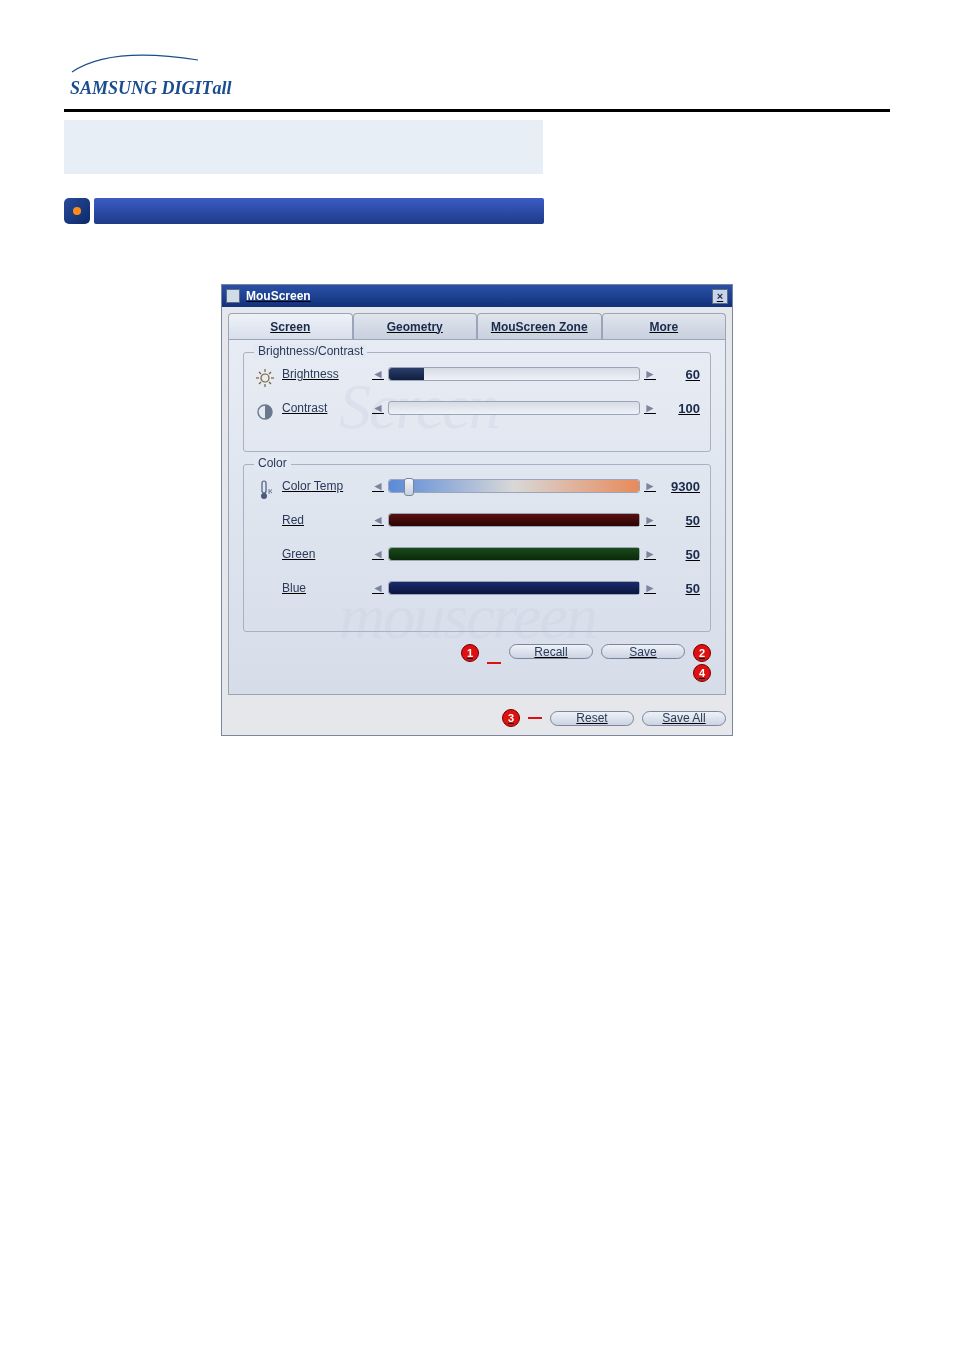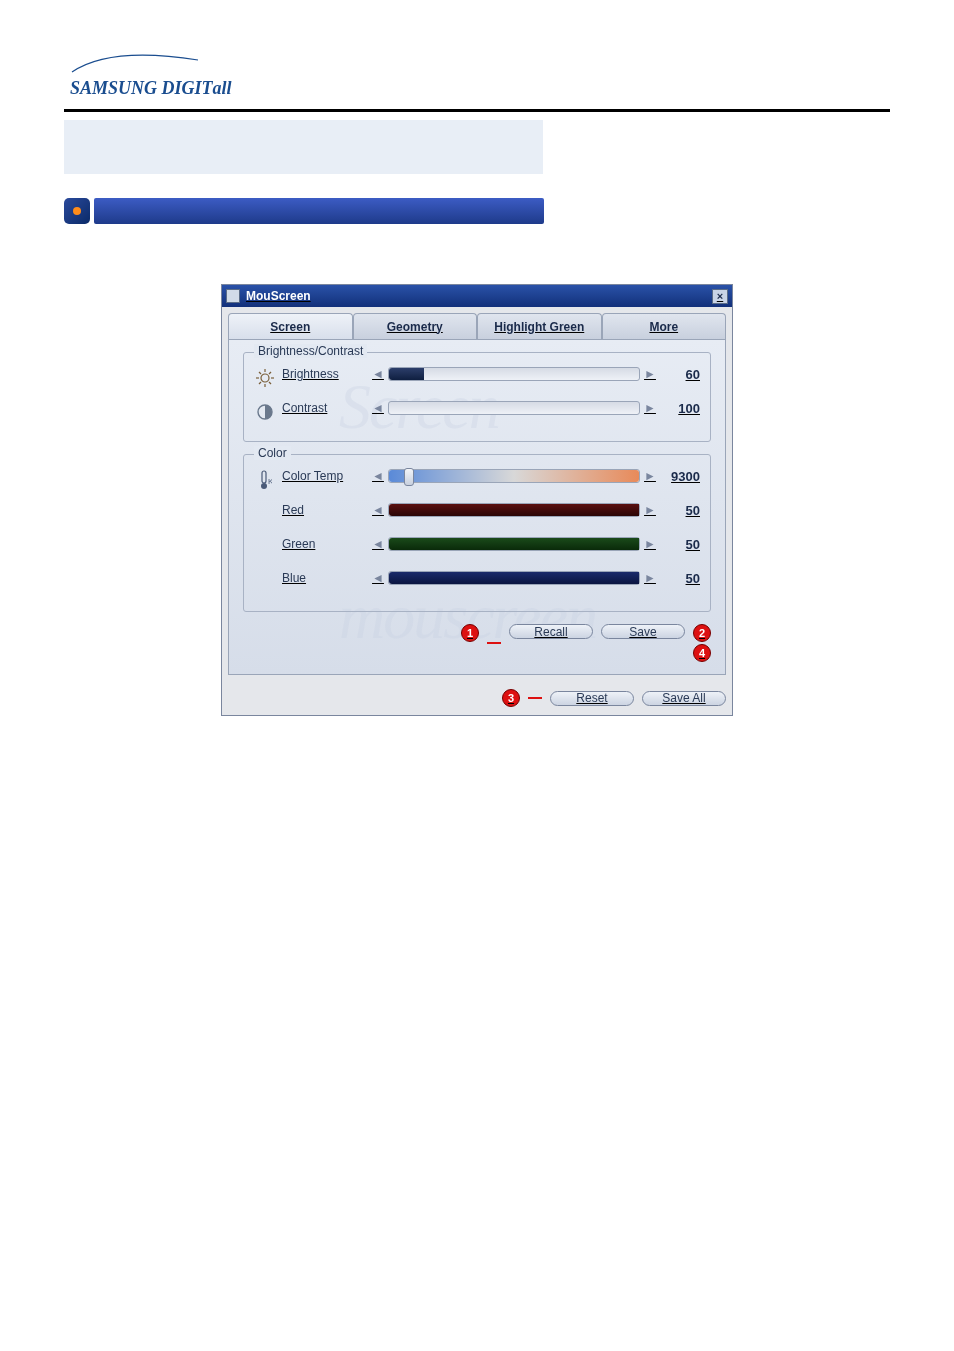--- a/index.html
+++ b/index.html
@@ -169,21 +169,21 @@
     font-size: 64px;
     color: rgba(200,210,225,0.35);
     font-style: italic;
     font-family: serif;
     pointer-events: none;
     letter-spacing: -2px;
   }
   .group {
     border: 1px solid #a8b2c4;
     border-radius: 3px;
-    padding: 14px 10px 6px 10px;
+    padding: 14px 10px 16px 10px;
     margin-bottom: 12px;
     position: relative;
   }
   .group-title {
     position: absolute;
     top: -9px;
     left: 10px;
     background: #e3e9f2;
     padding: 0 4px;
     font-size: 12px;
@@ -332,21 +332,21 @@
 
   <div class="titlebar">
     <div class="ticon"></div>
     <div class="tlabel">MouScreen</div>
     <div class="close">×</div>
   </div>
 
   <div class="tabs">
     <div class="tab active">Screen</div>
     <div class="tab">Geometry</div>
-    <div class="tab">Highlight Green</div>
+    <div class="tab">MouScreen Zone</div>
     <div class="tab">More</div>
   </div>
 
   <div class="panel">
     <div class="watermark">Screen</div>
     <div class="watermark2">mouscreen</div>
 
     <div class="group">
       <div class="group-title">Brightness/Contrast</div>
 

